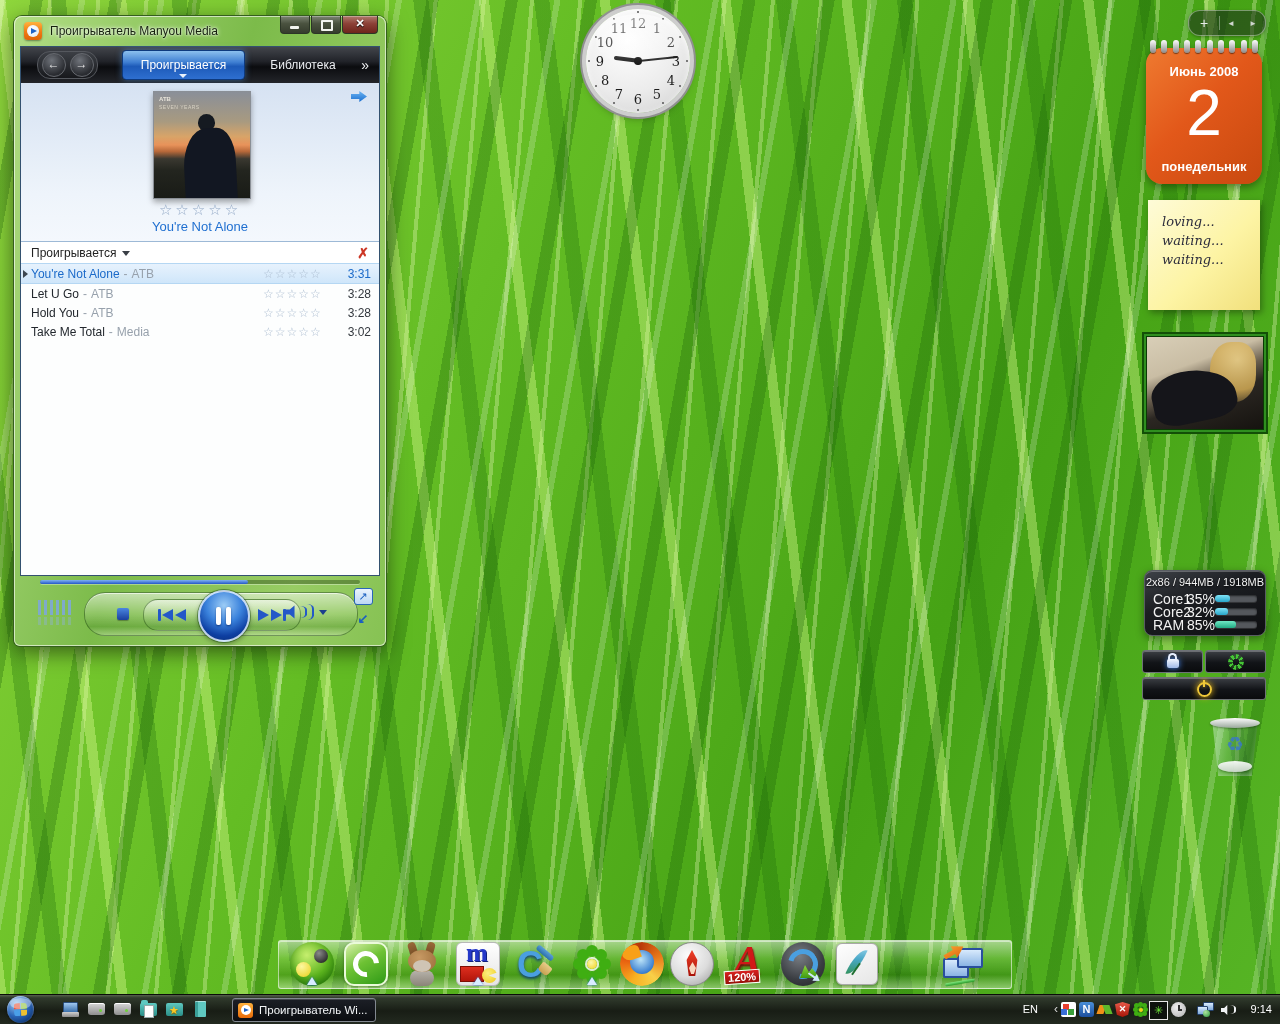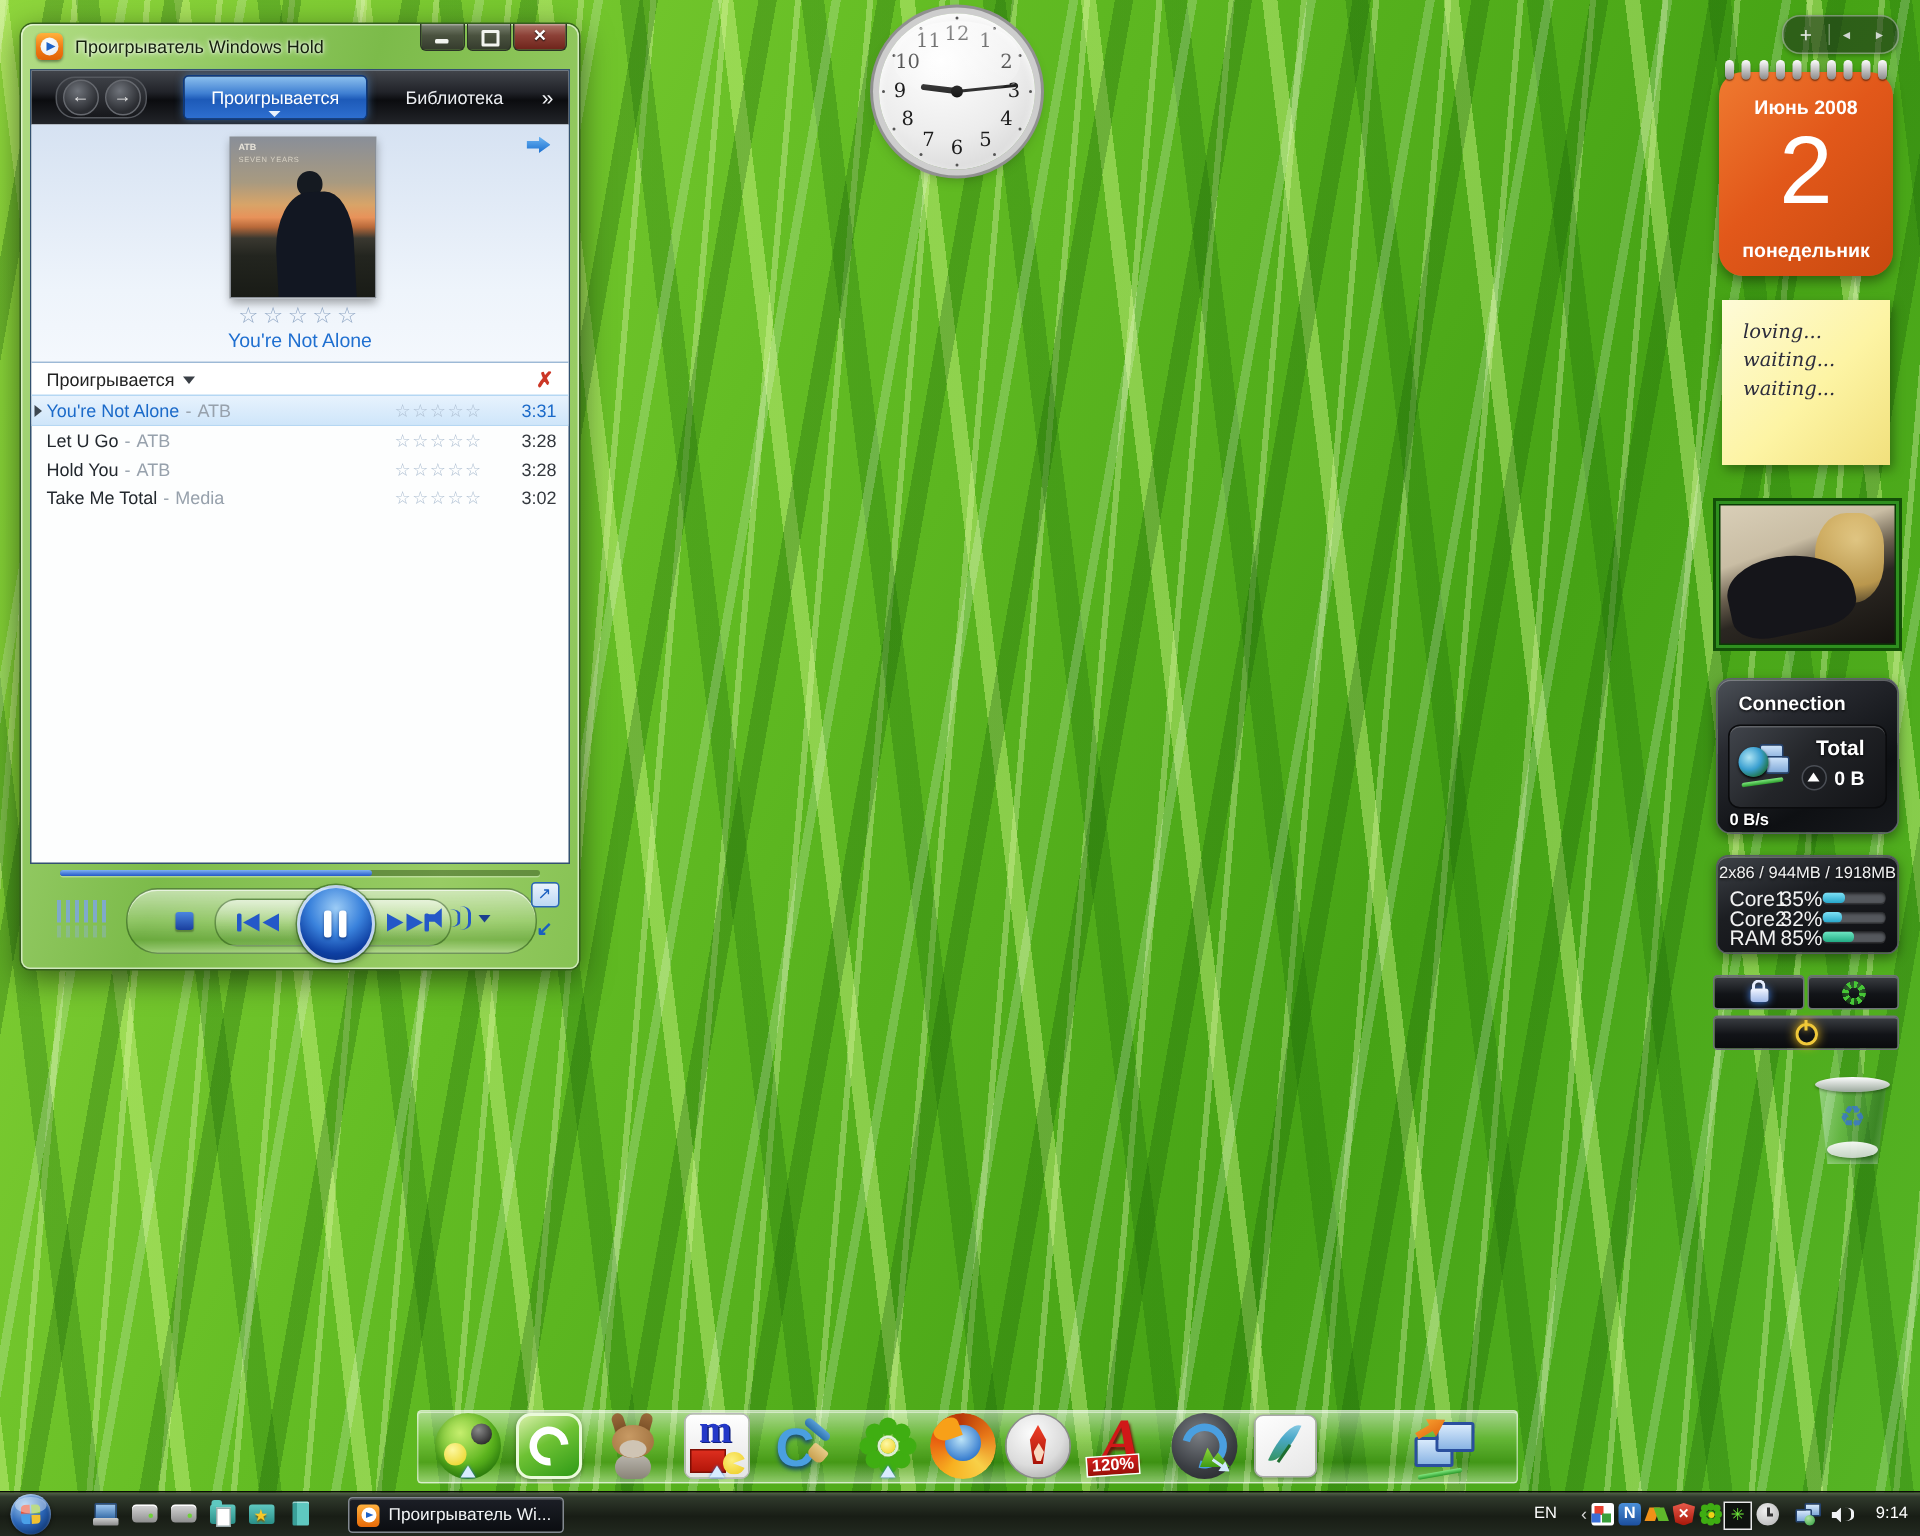--- a/index.html
+++ b/index.html
@@ -306,21 +306,21 @@
   .tray-time{position:absolute;right:8px;top:8px;color:#fff;font-size:11px;}
 </style>
 </head>
 <body>
 
 <div class="desktop">
 
   <div class="wmp">
     <div class="wmp-titlebar">
       <span class="wmp-appicon"></span>
-      <span class="wmp-title">Проигрыватель Windows Hold</span>
+      <span class="wmp-title">Проигрыватель Manyou Media</span>
       <div class="win-btns">
         <span class="win-btn min"></span>
         <span class="win-btn max"></span>
         <span class="win-btn close">
             <span class="x">✕</span>
           </span>
       </div>
     </div>
     <div class="wmp-inner">
       <div class="wmp-toolbar">
@@ -476,37 +476,20 @@
   </div>
 
   <div class="note">
     <span class="ln">loving...</span>
     <span class="ln">waiting...</span>
     <span class="ln">waiting...</span>
   </div>
 
   <div class="photo"></div>
 
-  <div class="conn">
-    <div class="conn-title">Connection</div>
-    <div class="conn-panel">
-      <div class="conn-ico">
-        <span class="mon m1"></span>
-          <span class="mon m2"></span>
-          <span class="globe"></span>
-          <span class="cable"></span>
-      </div>
-      <div class="conn-total-lbl">Total</div>
-      <div class="conn-up">
-        <span class="up-circle"></span>
-        <span>0 B</span>
-      </div>
-    </div>
-    <div class="conn-rate">0 B/s</div>
-  </div>
 
   <div class="cpu">
     <div class="cpu-head">2x86 / 944MB / 1918MB</div>
     <div class="cpu-rows">
       <div class="meter-row">
         <span class="m-label">Core1</span>
         <span class="m-val">35%</span>
         <span class="m-track">
             <span class="meter-fill" style="width: 35%;"></span>
           </span>

